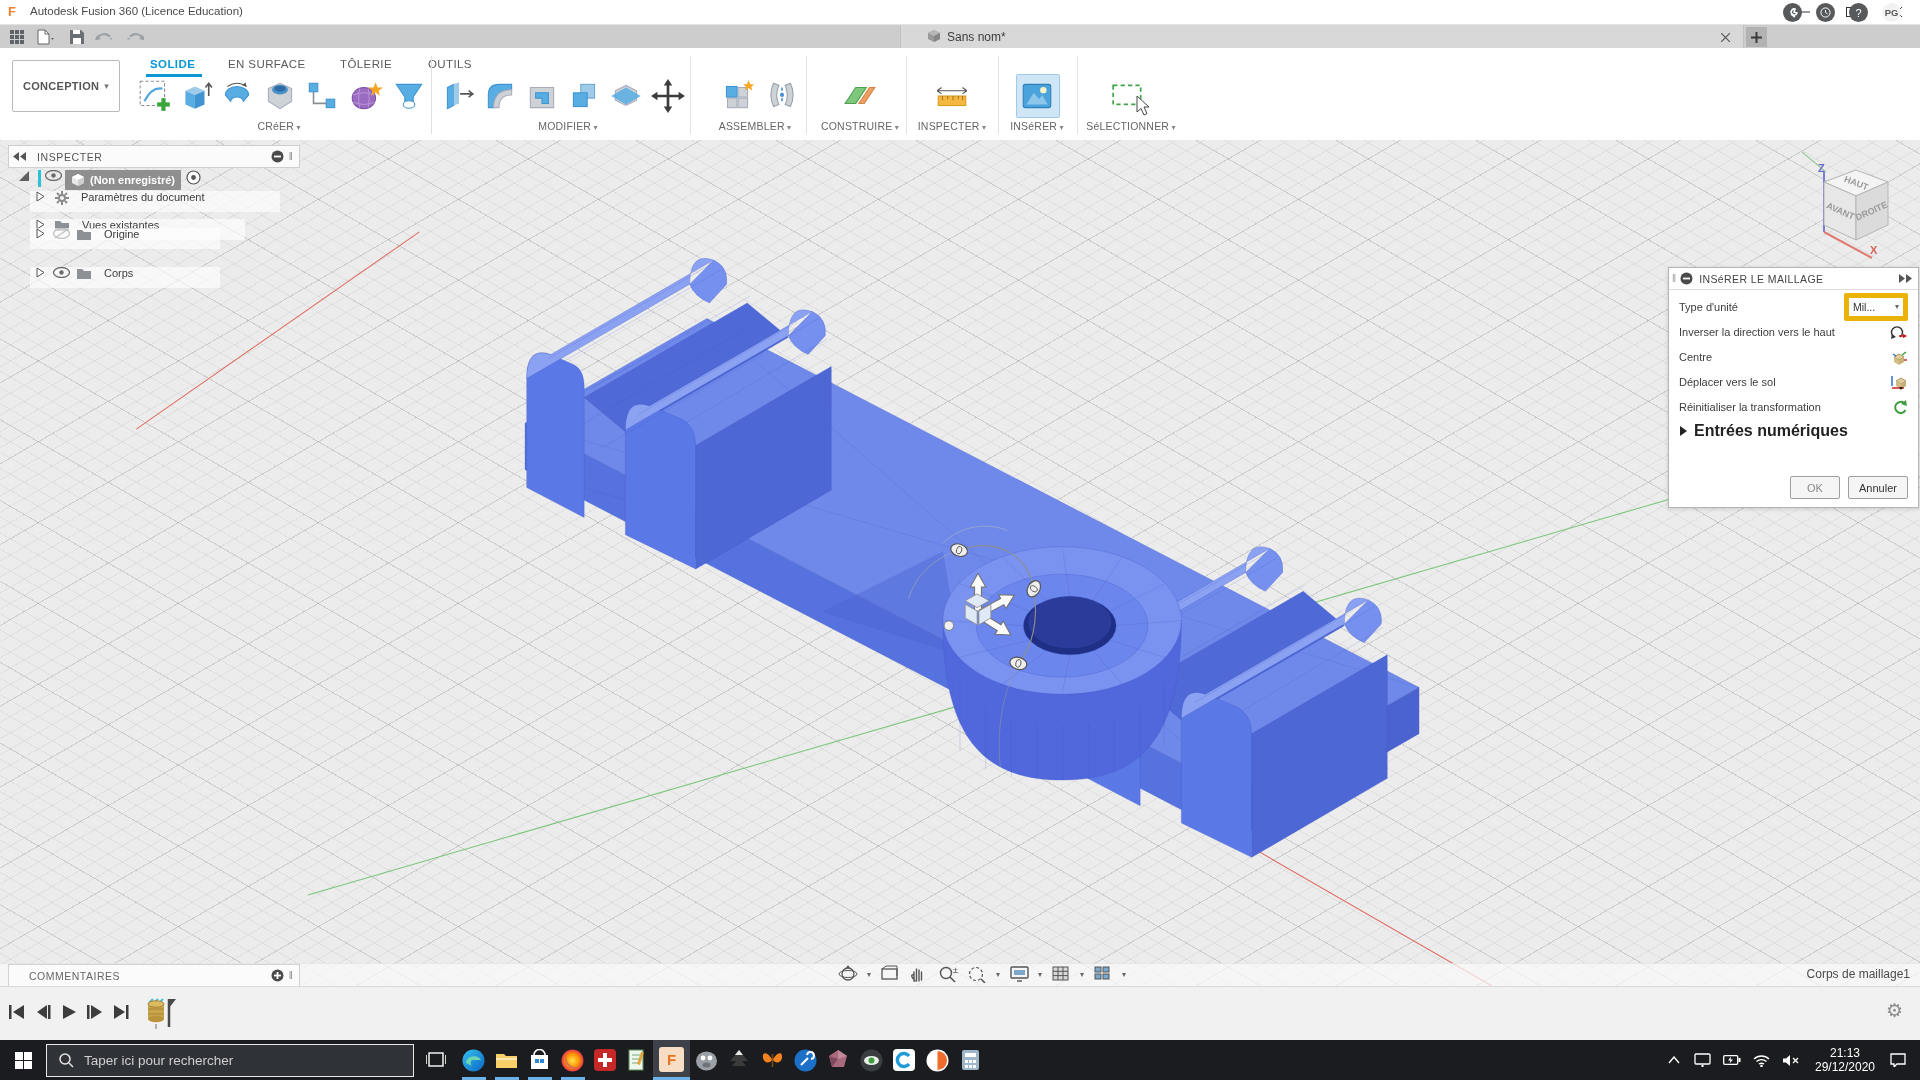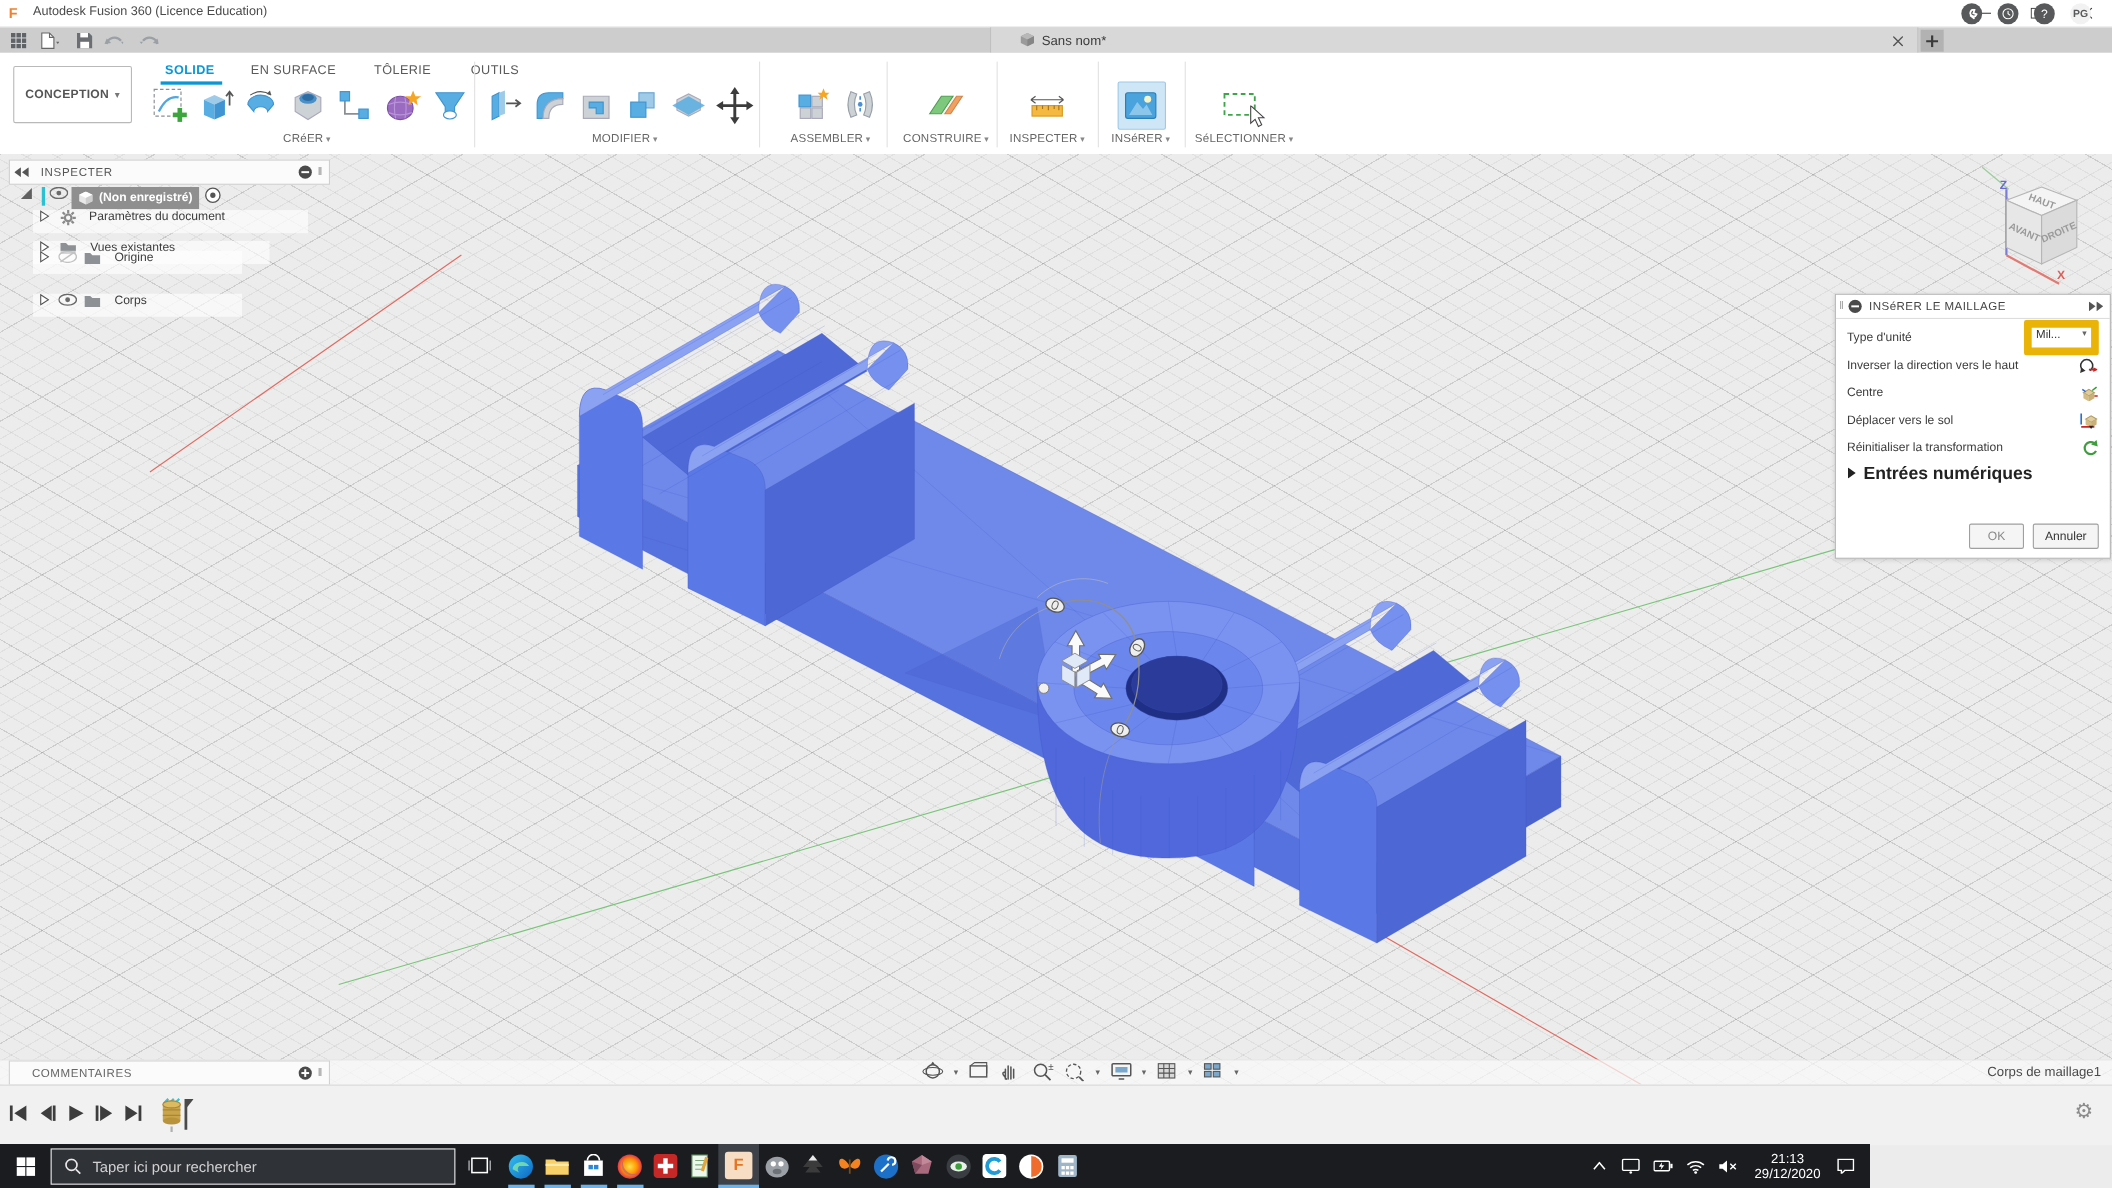--- a/index.html
+++ b/index.html
@@ -45,32 +45,32 @@
   #navhead .t{font-size:10.5px;color:#555;letter-spacing:.6px;margin-left:10px}
   .navrow{height:21px;display:flex;align-items:flex-start;font-size:11px;color:#3c3c3c}
   .rowbg{background:rgba(255,255,255,.62)}
   .chip{background:#8f8f8f;color:#fff;font-weight:bold;display:flex;align-items:center;height:20px;padding:0 6px}
   
   #dialog{left:1668px;top:127px;width:249px;height:239px;background:#fff;border:1px solid #b5b5b5;box-shadow:0 1px 4px rgba(0,0,0,.15)}
   #dialog header{height:21px;border-bottom:1px solid #ddd;display:flex;align-items:center}
   #dialog header .t{font-size:10.5px;color:#444;letter-spacing:.4px;margin-left:6px}
   .drow{height:25px;display:flex;align-items:center;padding:0 10px;justify-content:space-between}
   .drow .l{font-size:11px;color:#3c3c3c}
-  #unitbox{width:46px;height:18px;border:7px solid #eab308;border-radius:2px;background:#fff;display:flex;justify-content:space-between;padding:0 4px;font-size:10.5px;color:#333}
+  #unitbox{width:46px;height:18px;border:5px solid #eab308;border-radius:2px;background:#fff;display:flex;align-items:center;justify-content:space-between;padding:0 4px;font-size:10.5px;color:#333}
   .dbtn{height:21px;border:1px solid #9f9f9f;border-radius:2px;background:#f5f5f5;font-size:11px;display:flex;align-items:center;justify-content:center}
   
   #comments{left:8px;top:824px;width:290px;height:21px;background:#fbfbfb;border:1px solid #d2d2d2;display:flex;align-items:center}
   #comments .t{font-size:10.5px;color:#666;letter-spacing:.5px;margin-left:20px}
   .nbi{top:826px;width:20px;height:18px;color:#555}
   .caret{font-size:8px;color:#666}
   #status{right:10px;top:827px;font-size:12px;color:#4a4a4a;position:absolute}
   
   #timeline{left:0;top:986px;width:1920px;height:54px;background:#f1f1f1;border-top:1px solid #d9d9d9}
   
-  #taskbar{left:0;top:1040px;width:1700px;height:40px;background:#1a1c20;display:flex;align-items:center}
+  #taskbar{left:0;top:1040px;width:1920px;height:40px;background:#1a1c20;display:flex;align-items:center}
   #search{left:46px;top:4px;width:366px;height:31px;background:#2f3237;border:1.5px solid #e8e8e8;display:flex;align-items:center}
   #search input{background:transparent;border:none;outline:none;color:#d8d8d8;font-size:13.5px;margin-left:8px;width:280px;font-family:inherit}
   #search input::placeholder{color:#d0d0d0}
   .tbi{top:8px;width:24px;height:24px;display:flex;align-items:center;justify-content:center}
   .underl{top:37px;height:2.5px;background:#6cb2e8}
   #fustile{left:653px;top:0;width:37px;height:40px;background:#3e4147}
   #tray{position:absolute;right:0;top:0;height:40px;display:flex;align-items:center;color:#fff}
   #clock{width:70px;text-align:center;font-size:12px;line-height:14px;color:#fff}
 </style>
 </head>

